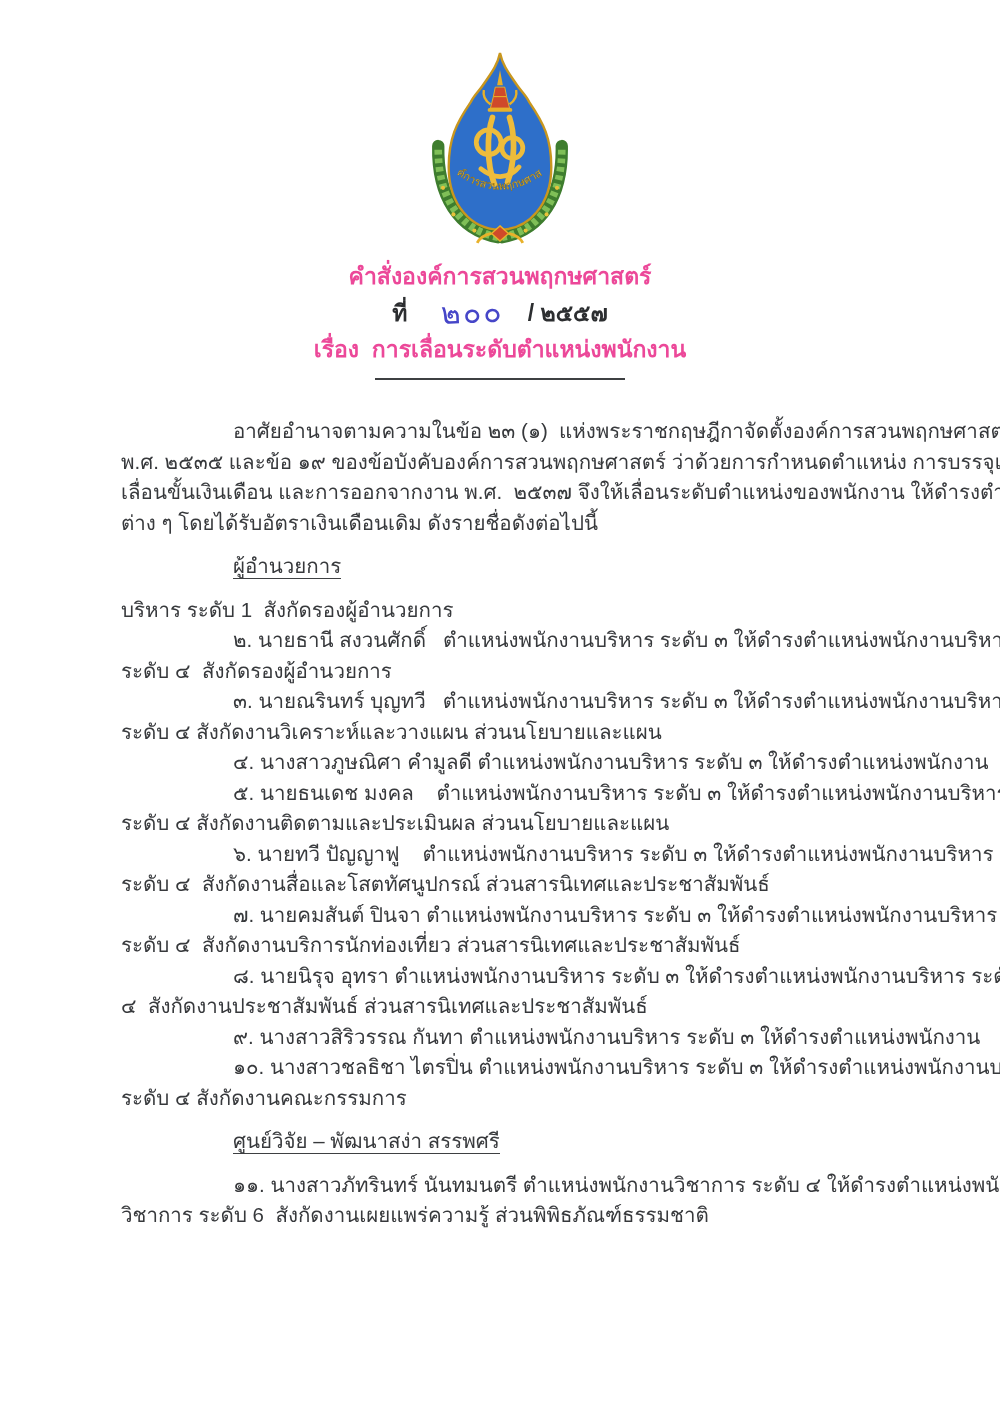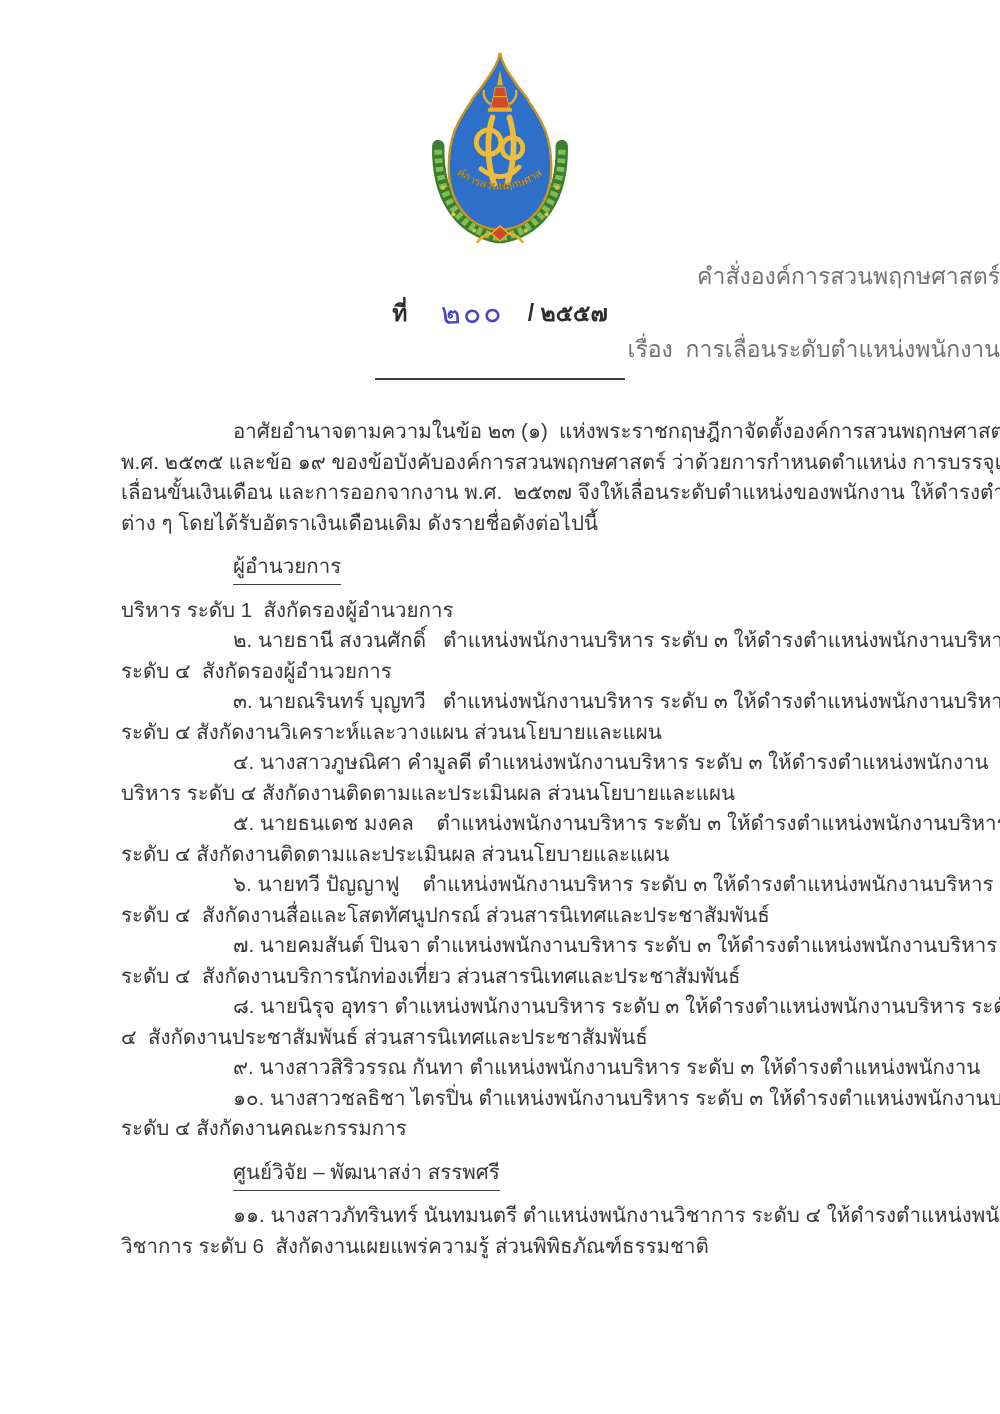--- a/index.html
+++ b/index.html
@@ -18,24 +18,23 @@
     width: 152px;
     margin: 46px auto 0 auto;
   }
   .title-block {
     text-align: center;
     margin-top: 8px;
   }
   .title-line {
     font-size: 23px;
     line-height: 33px;
-    font-weight: 400;
-    color: #737373;
+    font-weight: 700;
+    color: #ec4899;
     white-space: pre;
-    text-align: right;
   }
   .number-line {
     font-size: 23px;
     line-height: 40px;
     font-weight: 600;
     color: #2c2e30;
     white-space: pre;
   }
   .handwritten {
     display: inline-block;
@@ -59,21 +58,21 @@
   }
   .line { white-space: pre; }
   .indent { padding-left: 112px; }
   .section-heading {
     margin: 13px 0 13px 0;
     padding-left: 112px;
     line-height: 30.5px;
   }
   .section-heading span {
     border-bottom: 1.6px solid #3e4042;
-    padding-bottom: 7px;
+    padding-bottom: 1px;
   }
   .item { margin: 0; }
 </style>
 </head>
 <body>
 
 <div class="page">
 
   <div class="emblem-wrap">
     <svg viewBox="0 0 160 210" width="152" height="202" aria-hidden="true">
@@ -147,21 +146,20 @@
     <div class="item">
       <div class="line indent">๒. นายธานี สงวนศักดิ์   ตำแหน่งพนักงานบริหาร ระดับ ๓ ให้ดำรงตำแหน่งพนักงานบริหาร</div>
       <div class="line">ระดับ ๔  สังกัดรองผู้อำนวยการ</div>
     </div>
     <div class="item">
       <div class="line indent">๓. นายณรินทร์ บุญทวี   ตำแหน่งพนักงานบริหาร ระดับ ๓ ให้ดำรงตำแหน่งพนักงานบริหาร</div>
       <div class="line">ระดับ ๔ สังกัดงานวิเคราะห์และวางแผน ส่วนนโยบายและแผน</div>
     </div>
     <div class="item">
       <div class="line indent">๔. นางสาวภูษณิศา คำมูลดี ตำแหน่งพนักงานบริหาร ระดับ ๓ ให้ดำรงตำแหน่งพนักงาน</div>
-      <div class="line">บริหาร ระดับ ๔ สังกัดงานติดตามและประเมินผล ส่วนนโยบายและแผน</div>
     </div>
     <div class="item">
       <div class="line indent">๕. นายธนเดช มงคล    ตำแหน่งพนักงานบริหาร ระดับ ๓ ให้ดำรงตำแหน่งพนักงานบริหาร</div>
       <div class="line">ระดับ ๔ สังกัดงานติดตามและประเมินผล ส่วนนโยบายและแผน</div>
     </div>
     <div class="item">
       <div class="line indent">๖. นายทวี ปัญญาฟู    ตำแหน่งพนักงานบริหาร ระดับ ๓ ให้ดำรงตำแหน่งพนักงานบริหาร</div>
       <div class="line">ระดับ ๔  สังกัดงานสื่อและโสตทัศนูปกรณ์ ส่วนสารนิเทศและประชาสัมพันธ์</div>
     </div>
     <div class="item">

